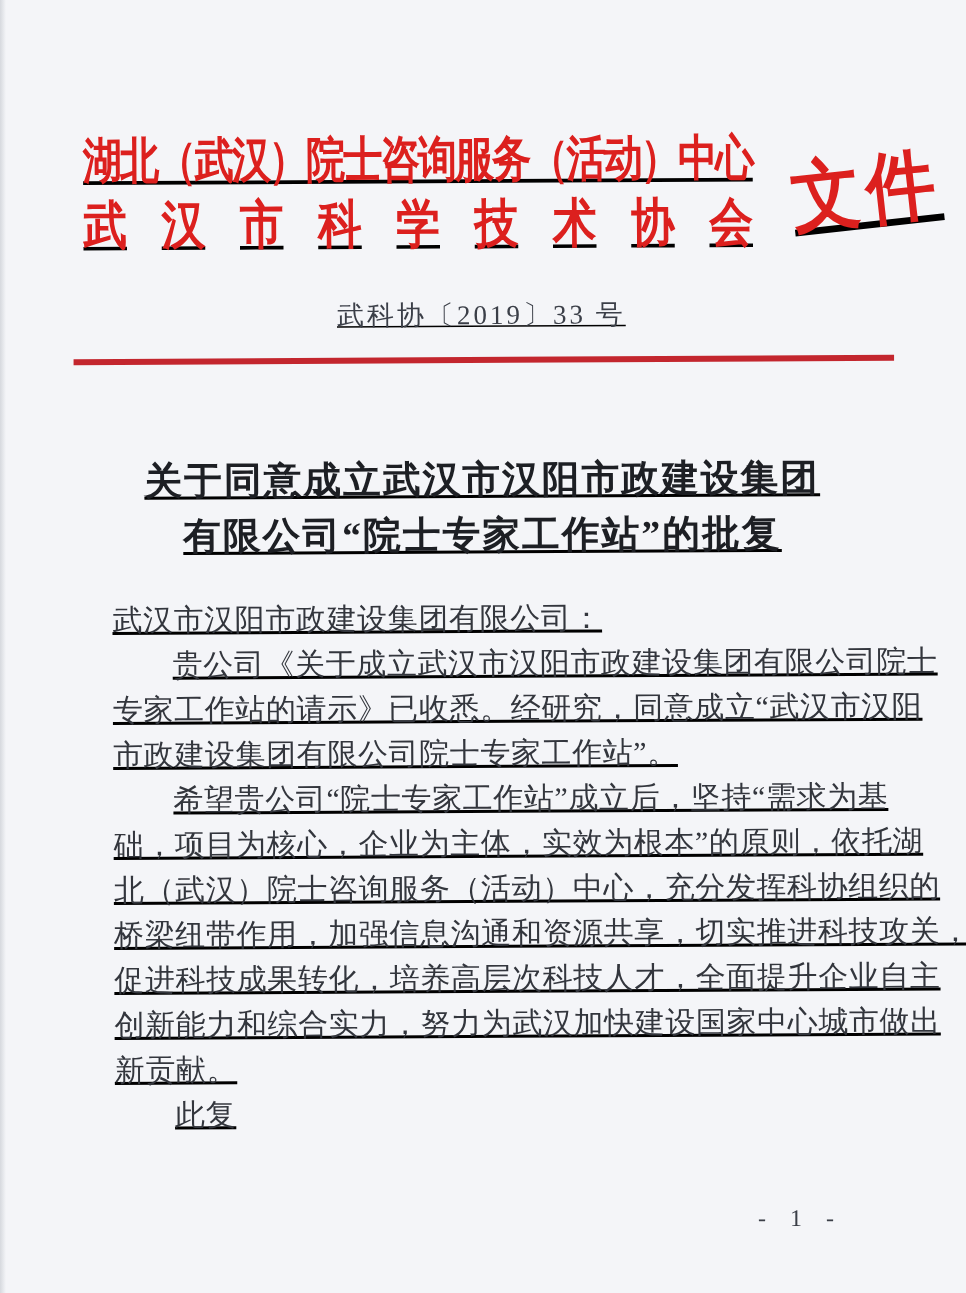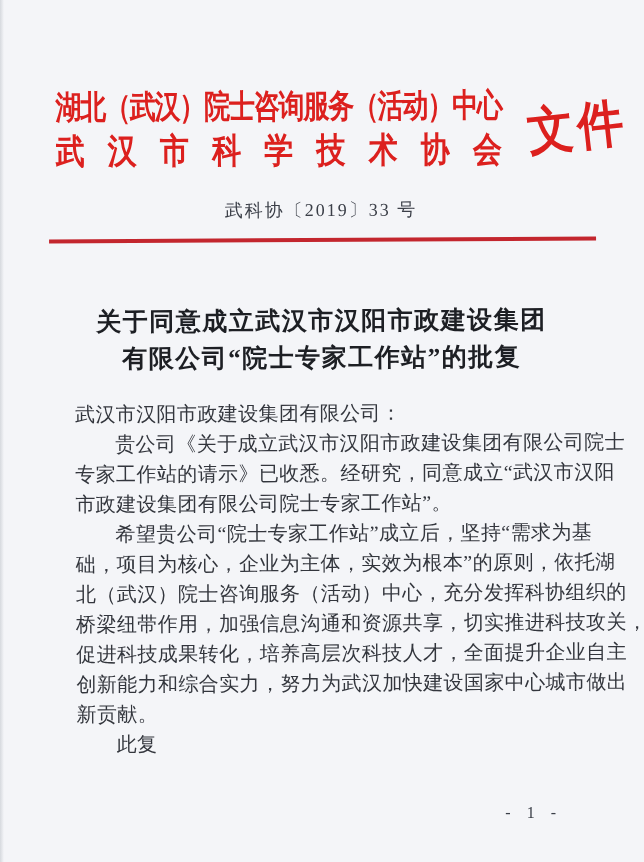--- a/index.html
+++ b/index.html
@@ -9,20 +9,21 @@
     font-family: "Liberation Serif", "DejaVu Serif", serif;
   }
   .paper {
     position: relative;
     width: 644px;
     height: 862px;
     margin: 0 auto;
     background: #f4f5f8;
     overflow: hidden;
     box-sizing: border-box;
+    text-decoration: underline;
   }
   
   .paper::before {
     content: "";
     position: absolute;
     left: 0; top: 0; bottom: 0;
     width: 4px;
     background: linear-gradient(to right, #d6d9de, rgba(214,217,222,0));
     pointer-events: none;
   }

